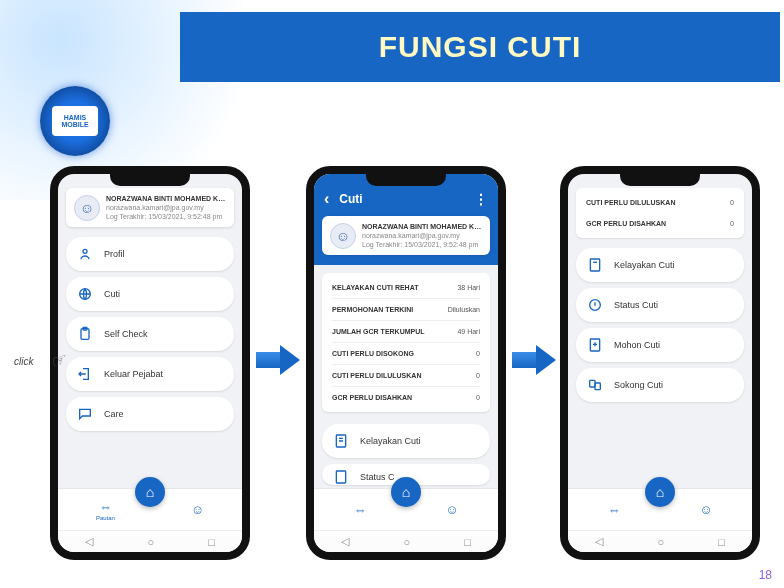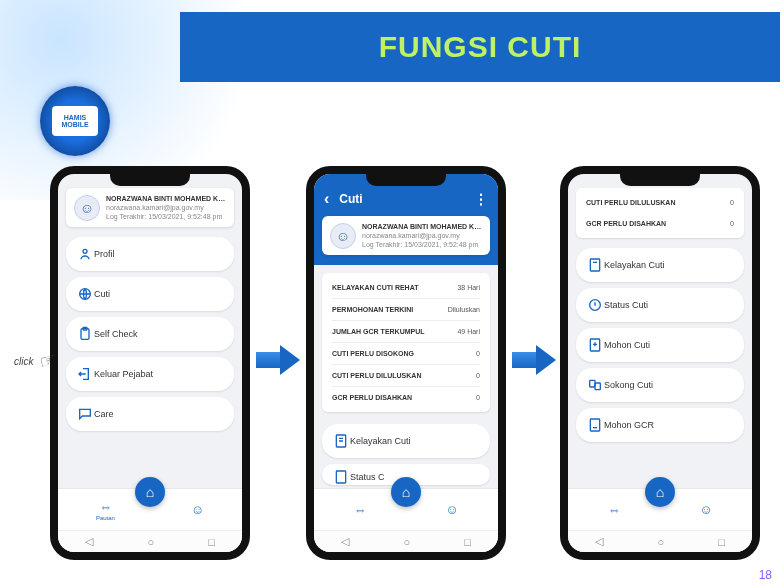--- a/index.html
+++ b/index.html
@@ -22,21 +22,21 @@
     position: absolute;
     top: 12px; left: 180px;
     width: 600px; height: 70px;
     background: #1766c4;
     display: flex;
     align-items: center;
     justify-content: center;
     z-index: 1;
   }
   .title-bar h1 {
-    color: #bef264;
+    color: #fef9c3;
     font-size: 30px;
     font-weight: bold;
     letter-spacing: 1px;
   }
   .logo-badge {
     position: absolute;
     top: 86px; left: 40px;
     width: 70px; height: 70px;
     border-radius: 50%;
     background: radial-gradient(circle, #1b6fe0 40%, #0a3a80 90%);
@@ -114,20 +114,21 @@
   .user-email { color: #888; }
   .user-log { color: #888; }
   .menu-list { padding: 4px 8px; display: flex; flex-direction: column; gap: 6px; }
   .menu-item {
     background: #fff;
     border-radius: 16px;
     box-shadow: 0 1px 2px rgba(0,0,0,0.1);
     padding: 8px 10px;
     display: flex;
     align-items: center;
+    gap: 10px;
     font-size: 9px;
     color: #333;
   }
   .menu-icon {
     width: 18px; height: 18px;
     display: flex; align-items: center; justify-content: center;
     color: #1766c4;
     font-size: 14px;
   }
   .cuti-header {
@@ -227,21 +228,21 @@
   }
   .click-cursor {
     position: absolute;
     top: 350px; left: 14px;
     z-index: 4;
     font-size: 10px;
     font-style: italic;
     color: #444;
     display: flex;
     align-items: center;
-    gap: 2px;
+    gap: 14px;
   }
   .cursor-icon {
     width: 22px; height: 22px;
     display: flex; align-items: center; justify-content: center;
     font-size: 18px;
     color: #555;
     transform: rotate(-20deg);
   }
   .page-num {
     position: absolute;
@@ -468,29 +469,20 @@
         </div>
       <div class="menu-item">
           <span class="menu-icon">
             <svg width="16" height="16" viewBox="0 0 24 24" fill="none" stroke="#1766c4" stroke-width="2">
               <rect x="4" y="5" width="8" height="10" rx="1"></rect>
               <rect x="12" y="9" width="8" height="10" rx="1"></rect>
             </svg>
           </span>
           <span>Sokong Cuti</span>
         </div>
-      <div class="menu-item">
-          <span class="menu-icon">
-            <svg width="16" height="16" viewBox="0 0 24 24" fill="none" stroke="#1766c4" stroke-width="2">
-              <rect x="5" y="3" width="14" height="18" rx="1"></rect>
-              <path d="M9 16h6"></path>
-            </svg>
-          </span>
-          <span>Mohon GCR</span>
-        </div>
 
     </div>
   </div>
   <div class="bottom-nav">
     <div class="nav-item">
         <span class="nav-icon">⇔</span>
       </div>
     <div class="fab">
         <span>⌂</span>
       </div>

